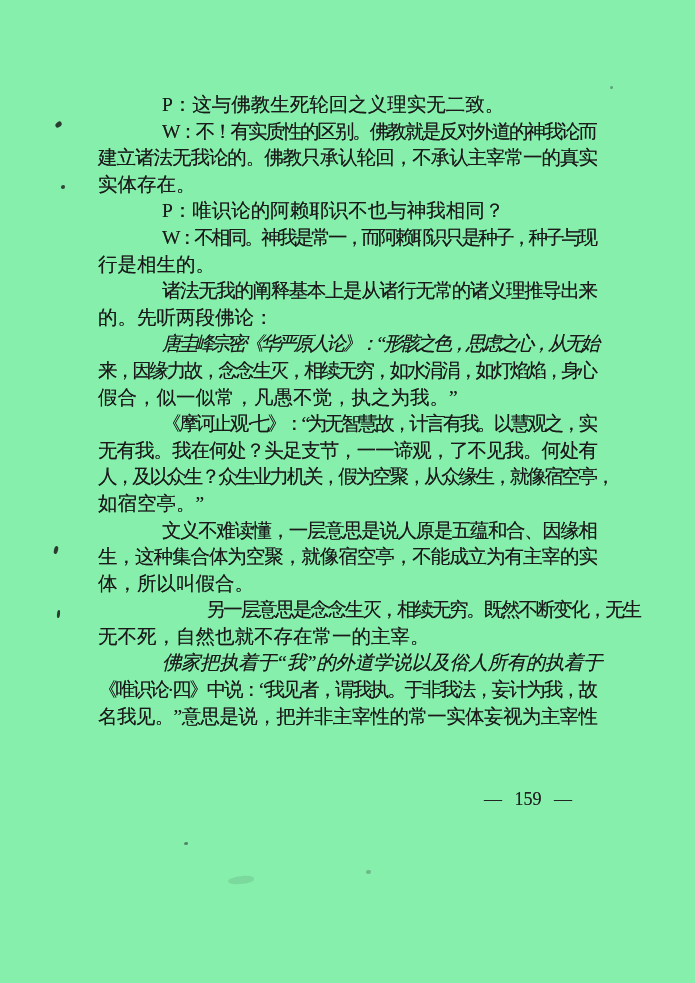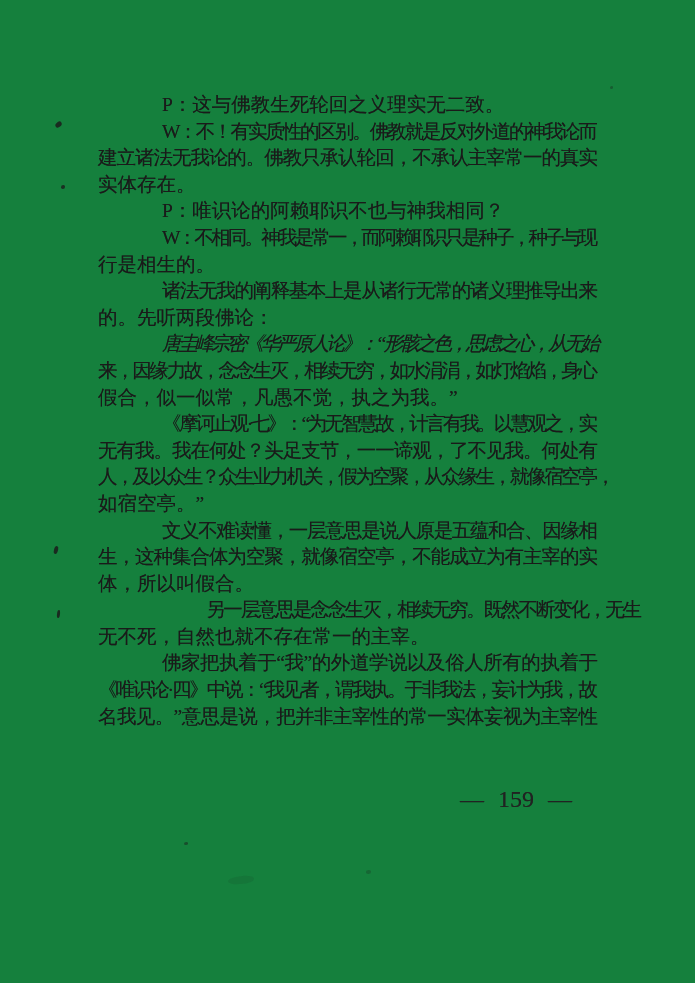--- a/index.html
+++ b/index.html
@@ -4,21 +4,21 @@
 <style>
   html, body {
     margin: 0;
     padding: 0;
     background: #ffffff;
   }
   .page {
     position: relative;
     width: 695px;
     height: 983px;
-    background: #15803d;
+    background: #86efac;
     overflow: hidden;
     font-family: "Liberation Serif", "DejaVu Serif", serif;
   }
   .text-block {
     position: absolute;
     left: 98px;
     top: 92px;
     width: 500px;
     color: #1a1a1a;
   }
@@ -38,21 +38,21 @@
   .page-number {
     position: absolute;
     left: 98px;
     top: 786px;
     width: 500px;
     height: 27px;
     line-height: 27px;
     box-sizing: border-box;
     padding-right: 26px;
     text-align: right;
-    font-size: 24px;
+    font-size: 18px;
     color: #222222;
     word-spacing: 8px;
     text-shadow: 0 0 0.5px rgba(25,25,25,0.6);
   }
   .speck {
     position: absolute;
     background: #1b1b1b;
     border-radius: 60% 40% 55% 45%;
   }
 </style>
@@ -75,21 +75,21 @@
       <div class="line"><span class="lt">假合，似一似常，凡愚不觉，执之为我。”</span></div>
       <div class="line indent"><span class="lt" style="letter-spacing: -2.5637px;">《摩诃止观·七》：“为无智慧故，计言有我。以慧观之，实</span></div>
       <div class="line"><span class="lt" style="letter-spacing: -1.01923px;">无有我。我在何处？头足支节，一一谛观，了不见我。何处有</span></div>
       <div class="line"><span class="lt" style="letter-spacing: -2.33929px;">人，及以众生？众生业力机关，假为空聚，从众缘生，就像宿空亭，</span></div>
       <div class="line"><span class="lt">如宿空亭。”</span></div>
       <div class="line indent"><span class="lt" style="letter-spacing: -1.3913px;">文义不难读懂，一层意思是说人原是五蕴和合、因缘相</span></div>
       <div class="line"><span class="lt" style="letter-spacing: -1.01923px;">生，这种集合体为空聚，就像宿空亭，不能成立为有主宰的实</span></div>
       <div class="line"><span class="lt">体，所以叫假合。</span></div>
       <div class="line indent"><span class="lt" style="letter-spacing: -2.14583px; margin-left: 44px;">另一层意思是念念生灭，相续无穷。既然不断变化，无生</span></div>
       <div class="line"><span class="lt">无不死，自然也就不存在常一的主宰。</span></div>
-      <div class="line indent"><span class="lt" style="letter-spacing: -0.44837px;">佛家把执着于“我”的外道学说以及俗人所有的执着于</span></div>
+      <div class="line indent"><span class="lt" style="letter-spacing: -0.44837px; font-style: italic;">佛家把执着于“我”的外道学说以及俗人所有的执着于</span></div>
       <div class="line"><span class="lt" style="letter-spacing: -2.10884px;">《唯识论·四》中说：“我见者，谓我执。于非我法，妄计为我，故</span></div>
       <div class="line"><span class="lt" style="letter-spacing: -0.602163px;">名我见。”意思是说，把并非主宰性的常一实体妄视为主宰性</span></div>
     </div>
   <div class="page-number">— 159 —</div>
   <div id="specks">
       <div class="speck" style="left: 55px; top: 122px; width: 7px; height: 5px; opacity: 0.85; transform: rotate(-35deg);"></div>
       <div class="speck" style="left: 61px; top: 185px; width: 4px; height: 4px; opacity: 0.8; transform: rotate(0deg);"></div>
       <div class="speck" style="left: 54px; top: 546px; width: 4px; height: 8px; opacity: 0.85; transform: rotate(12deg);"></div>
       <div class="speck" style="left: 57px; top: 610px; width: 3px; height: 8px; opacity: 0.85; transform: rotate(5deg);"></div>
       <div class="speck" style="left: 610px; top: 86px; width: 3px; height: 3px; opacity: 0.35; transform: rotate(0deg);"></div>

